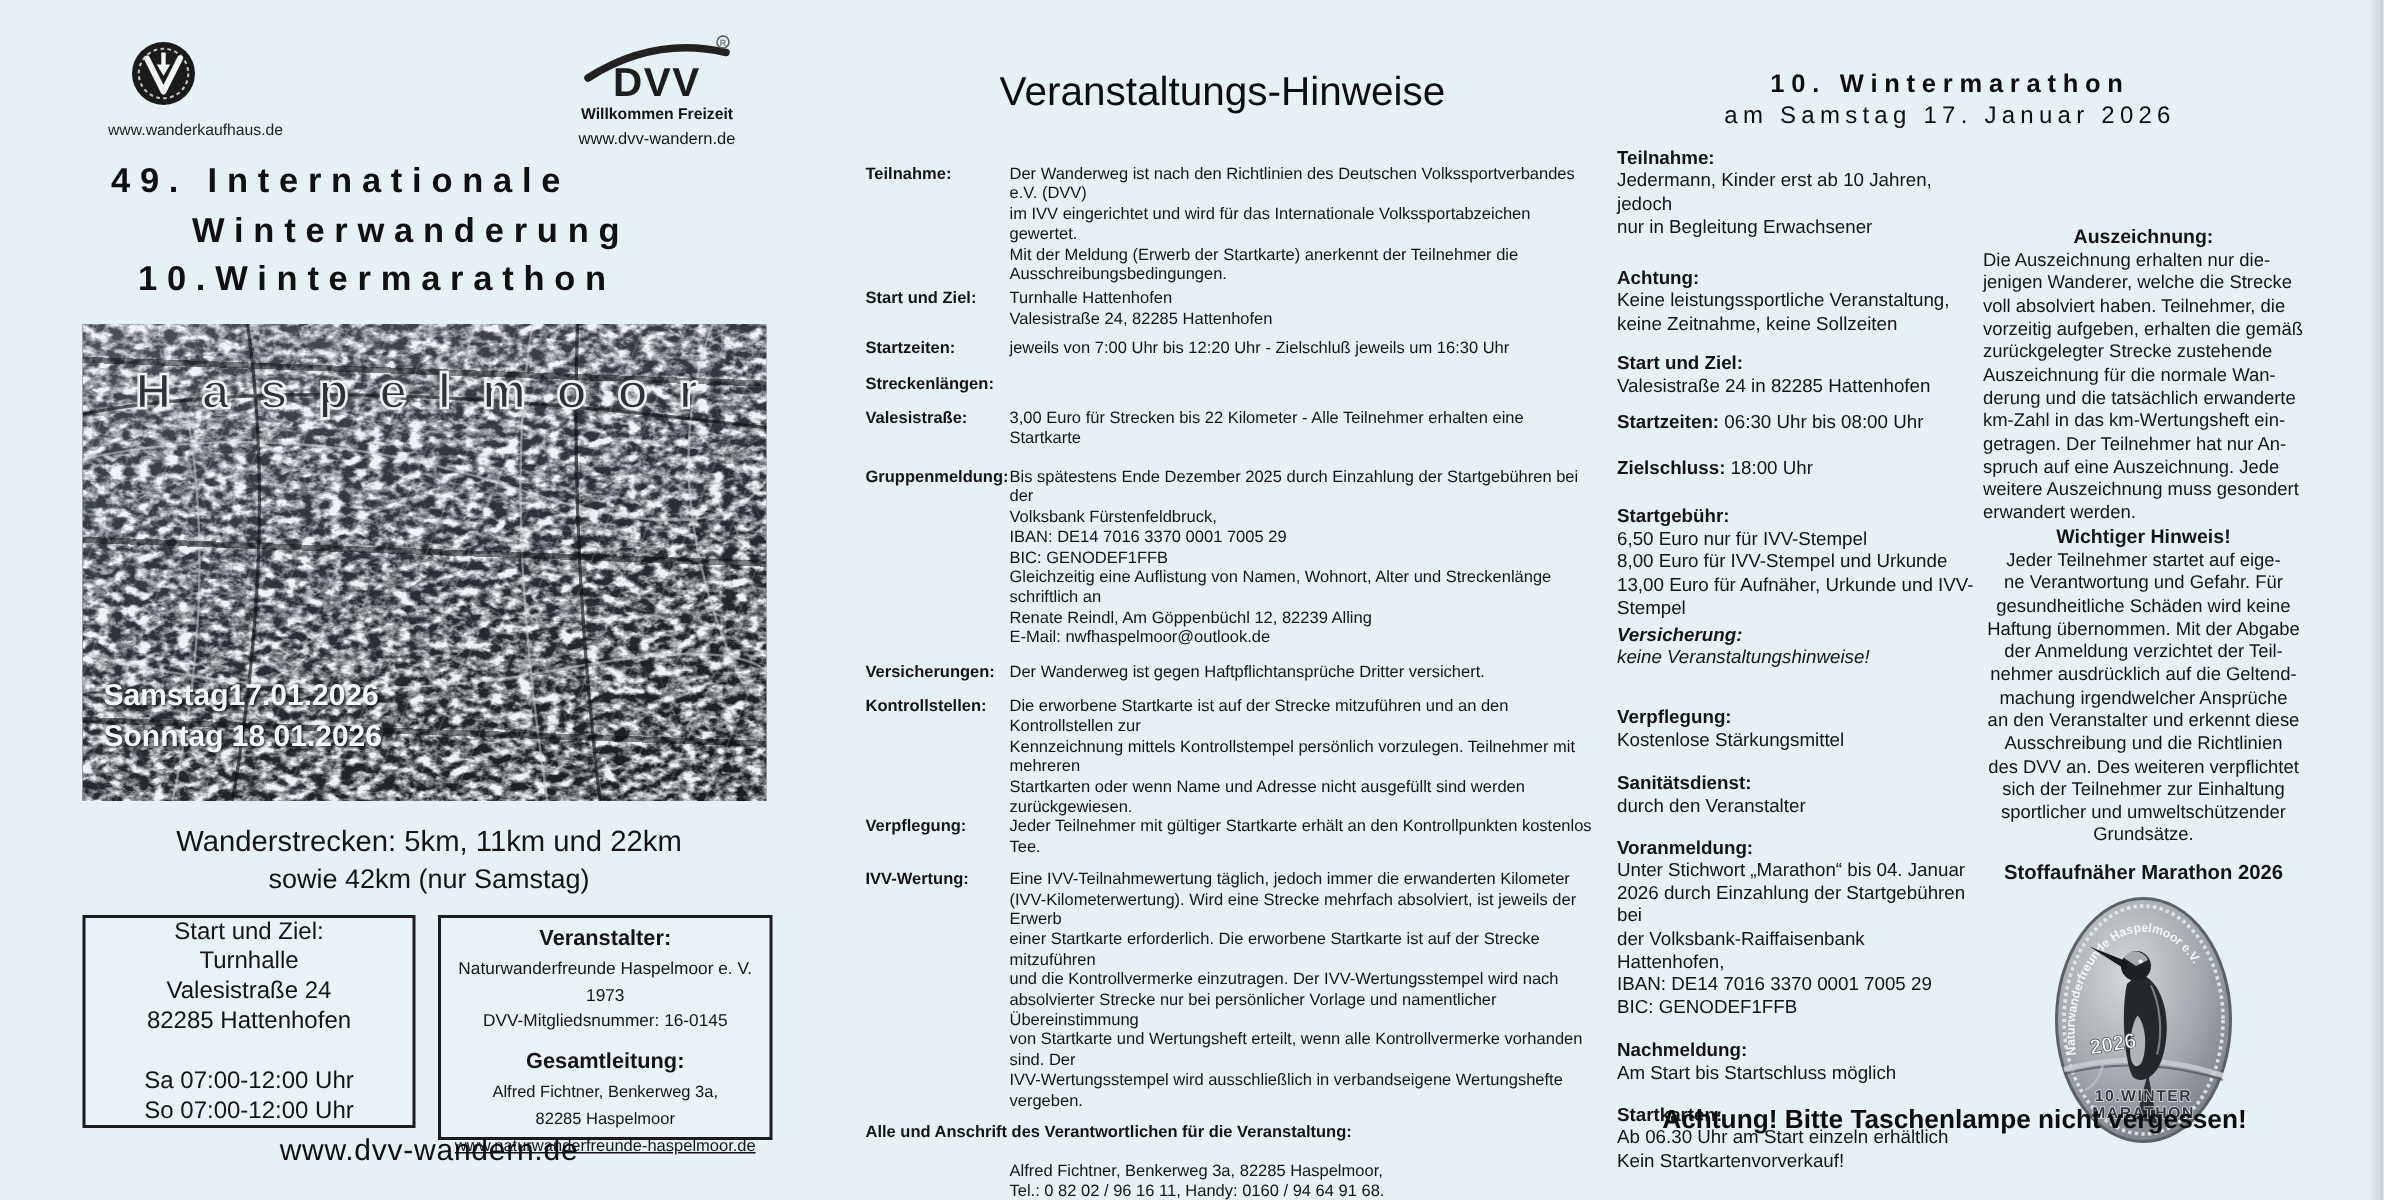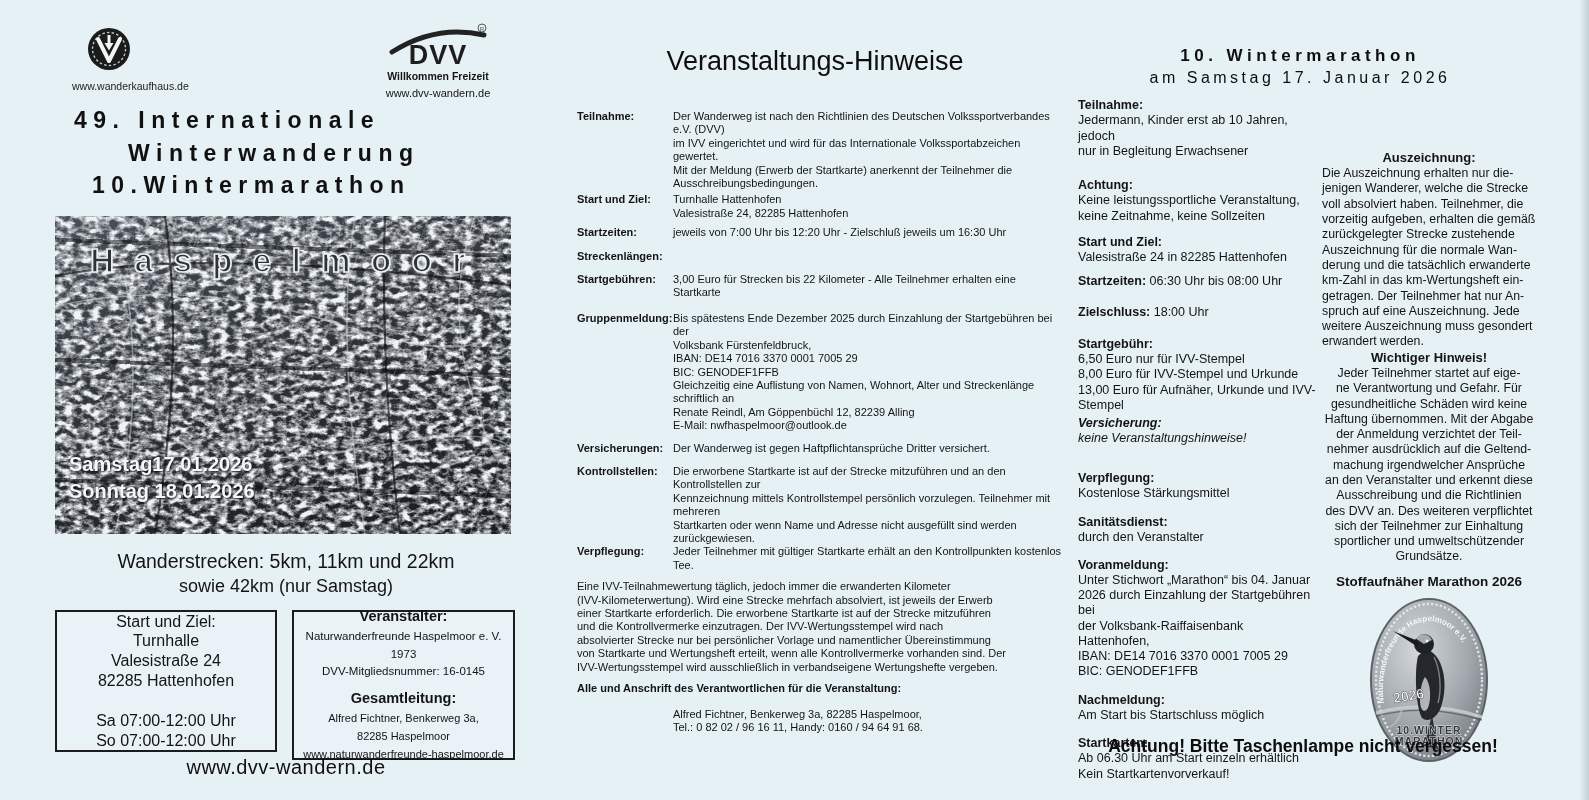--- a/index.html
+++ b/index.html
@@ -38,21 +38,21 @@
         font-size:33px;font-weight:bold;letter-spacing:.62em;text-indent:.3em;color:#2e3338;
         -webkit-text-stroke:1.7px #eef2f4;text-shadow:0 0 4px rgba(255,255,255,.55);}
   .photo-dates{position:absolute;left:14px;bottom:30px;font-size:20px;font-weight:bold;color:#f4f6f8;
         line-height:1.32;text-shadow:1px 1px 2px rgba(0,0,0,.75);}
   .routes{position:absolute;left:55px;top:548px;width:462px;text-align:center;line-height:1.35;}
   .routes .r1{font-size:19.5px;}
   .routes .r2{font-size:18px;}
   .box{position:absolute;border:2px solid #1c1c1c;background:rgba(255,255,255,.12);
         display:flex;align-items:center;justify-content:center;text-align:center;}
   .box1{left:55px;top:610px;width:218px;height:138px;font-size:16px;line-height:1.24;}
-  .box2{left:292px;top:610px;width:215px;height:138px;padding:4px 2px;flex-direction:column;}
+  .box2{left:292px;top:610px;width:215px;height:138px;padding:4px 2px;flex-direction:column;justify-content:space-between;}
   .box2 .bh{font-size:14.5px;font-weight:bold;line-height:1.5;}
   .box2 .bl{font-size:11.5px;line-height:1.55;}
   .box2 .bl2{font-size:11px;line-height:1.6;}
   .box2 .bsite{font-size:11px;text-decoration:underline;line-height:1.7;}
   .left-footer{position:absolute;left:55px;top:756px;width:462px;text-align:center;
         font-size:20px;letter-spacing:.5px;color:#101010;}
 
   
   .mid-title{position:absolute;left:565px;top:46px;width:500px;text-align:center;font-size:27px;color:#0e0e0e;}
   .mid-rows{position:absolute;left:577px;top:110px;width:487px;font-size:11px;}
@@ -191,21 +191,21 @@
 Valesistraße 24, 82285 Hattenhofen</div>
     </div>
     <div class="mrow mb10">
       <div class="lbl">Startzeiten:</div>
       <div class="val pre">jeweils von 7:00 Uhr bis 12:20 Uhr - Zielschluß jeweils um 16:30 Uhr</div>
     </div>
     <div class="mrow mb10">
       <div class="lbl">Streckenlängen:</div>
     </div>
     <div class="mrow mb12">
-      <div class="lbl">Startgebühren:</div>
+      <div class="lbl">Valesistraße:</div>
       <div class="val pre">3,00 Euro für Strecken bis 22 Kilometer - Alle Teilnehmer erhalten eine Startkarte</div>
     </div>
     <div class="mrow mb0">
       <div class="lbl">Gruppenmeldung:</div>
       <div class="val pre">Bis spätestens Ende Dezember 2025 durch Einzahlung der Startgebühren bei der
 Volksbank Fürstenfeldbruck,
 IBAN: DE14 7016 3370 0001 7005 29
 BIC: GENODEF1FFB
 Gleichzeitig eine Auflistung von Namen, Wohnort, Alter und Streckenlänge schriftlich an
 Renate Reindl, Am Göppenbüchl 12, 82239 Alling
@@ -219,20 +219,21 @@
       <div class="lbl">Kontrollstellen:</div>
       <div class="val pre">Die erworbene Startkarte ist auf der Strecke mitzuführen und an den Kontrollstellen zur
 Kennzeichnung mittels Kontrollstempel persönlich vorzulegen. Teilnehmer mit mehreren
 Startkarten oder wenn Name und Adresse nicht ausgefüllt sind werden zurückgewiesen.</div>
     </div>
     <div class="mrow mb8">
       <div class="lbl">Verpflegung:</div>
       <div class="val pre">Jeder Teilnehmer mit gültiger Startkarte erhält an den Kontrollpunkten kostenlos Tee.</div>
     </div>
     <div class="mrow mb0">
+      <div class="lbl">IVV-Wertung:</div>
       <div class="val pre">Eine IVV-Teilnahmewertung täglich, jedoch immer die erwanderten Kilometer
 (IVV-Kilometerwertung). Wird eine Strecke mehrfach absolviert, ist jeweils der Erwerb
 einer Startkarte erforderlich. Die erworbene Startkarte ist auf der Strecke mitzuführen
 und die Kontrollvermerke einzutragen. Der IVV-Wertungsstempel wird nach
 absolvierter Strecke nur bei persönlicher Vorlage und namentlicher Übereinstimmung
 von Startkarte und Wertungsheft erteilt, wenn alle Kontrollvermerke vorhanden sind. Der
 IVV-Wertungsstempel wird ausschließlich in verbandseigene Wertungshefte vergeben.</div>
     </div>
     <div class="mheading mb12" style="margin-top:8px;">Alle und Anschrift des Verantwortlichen für die Veranstaltung:</div>
     <div class="mrow nolabel mb5">

